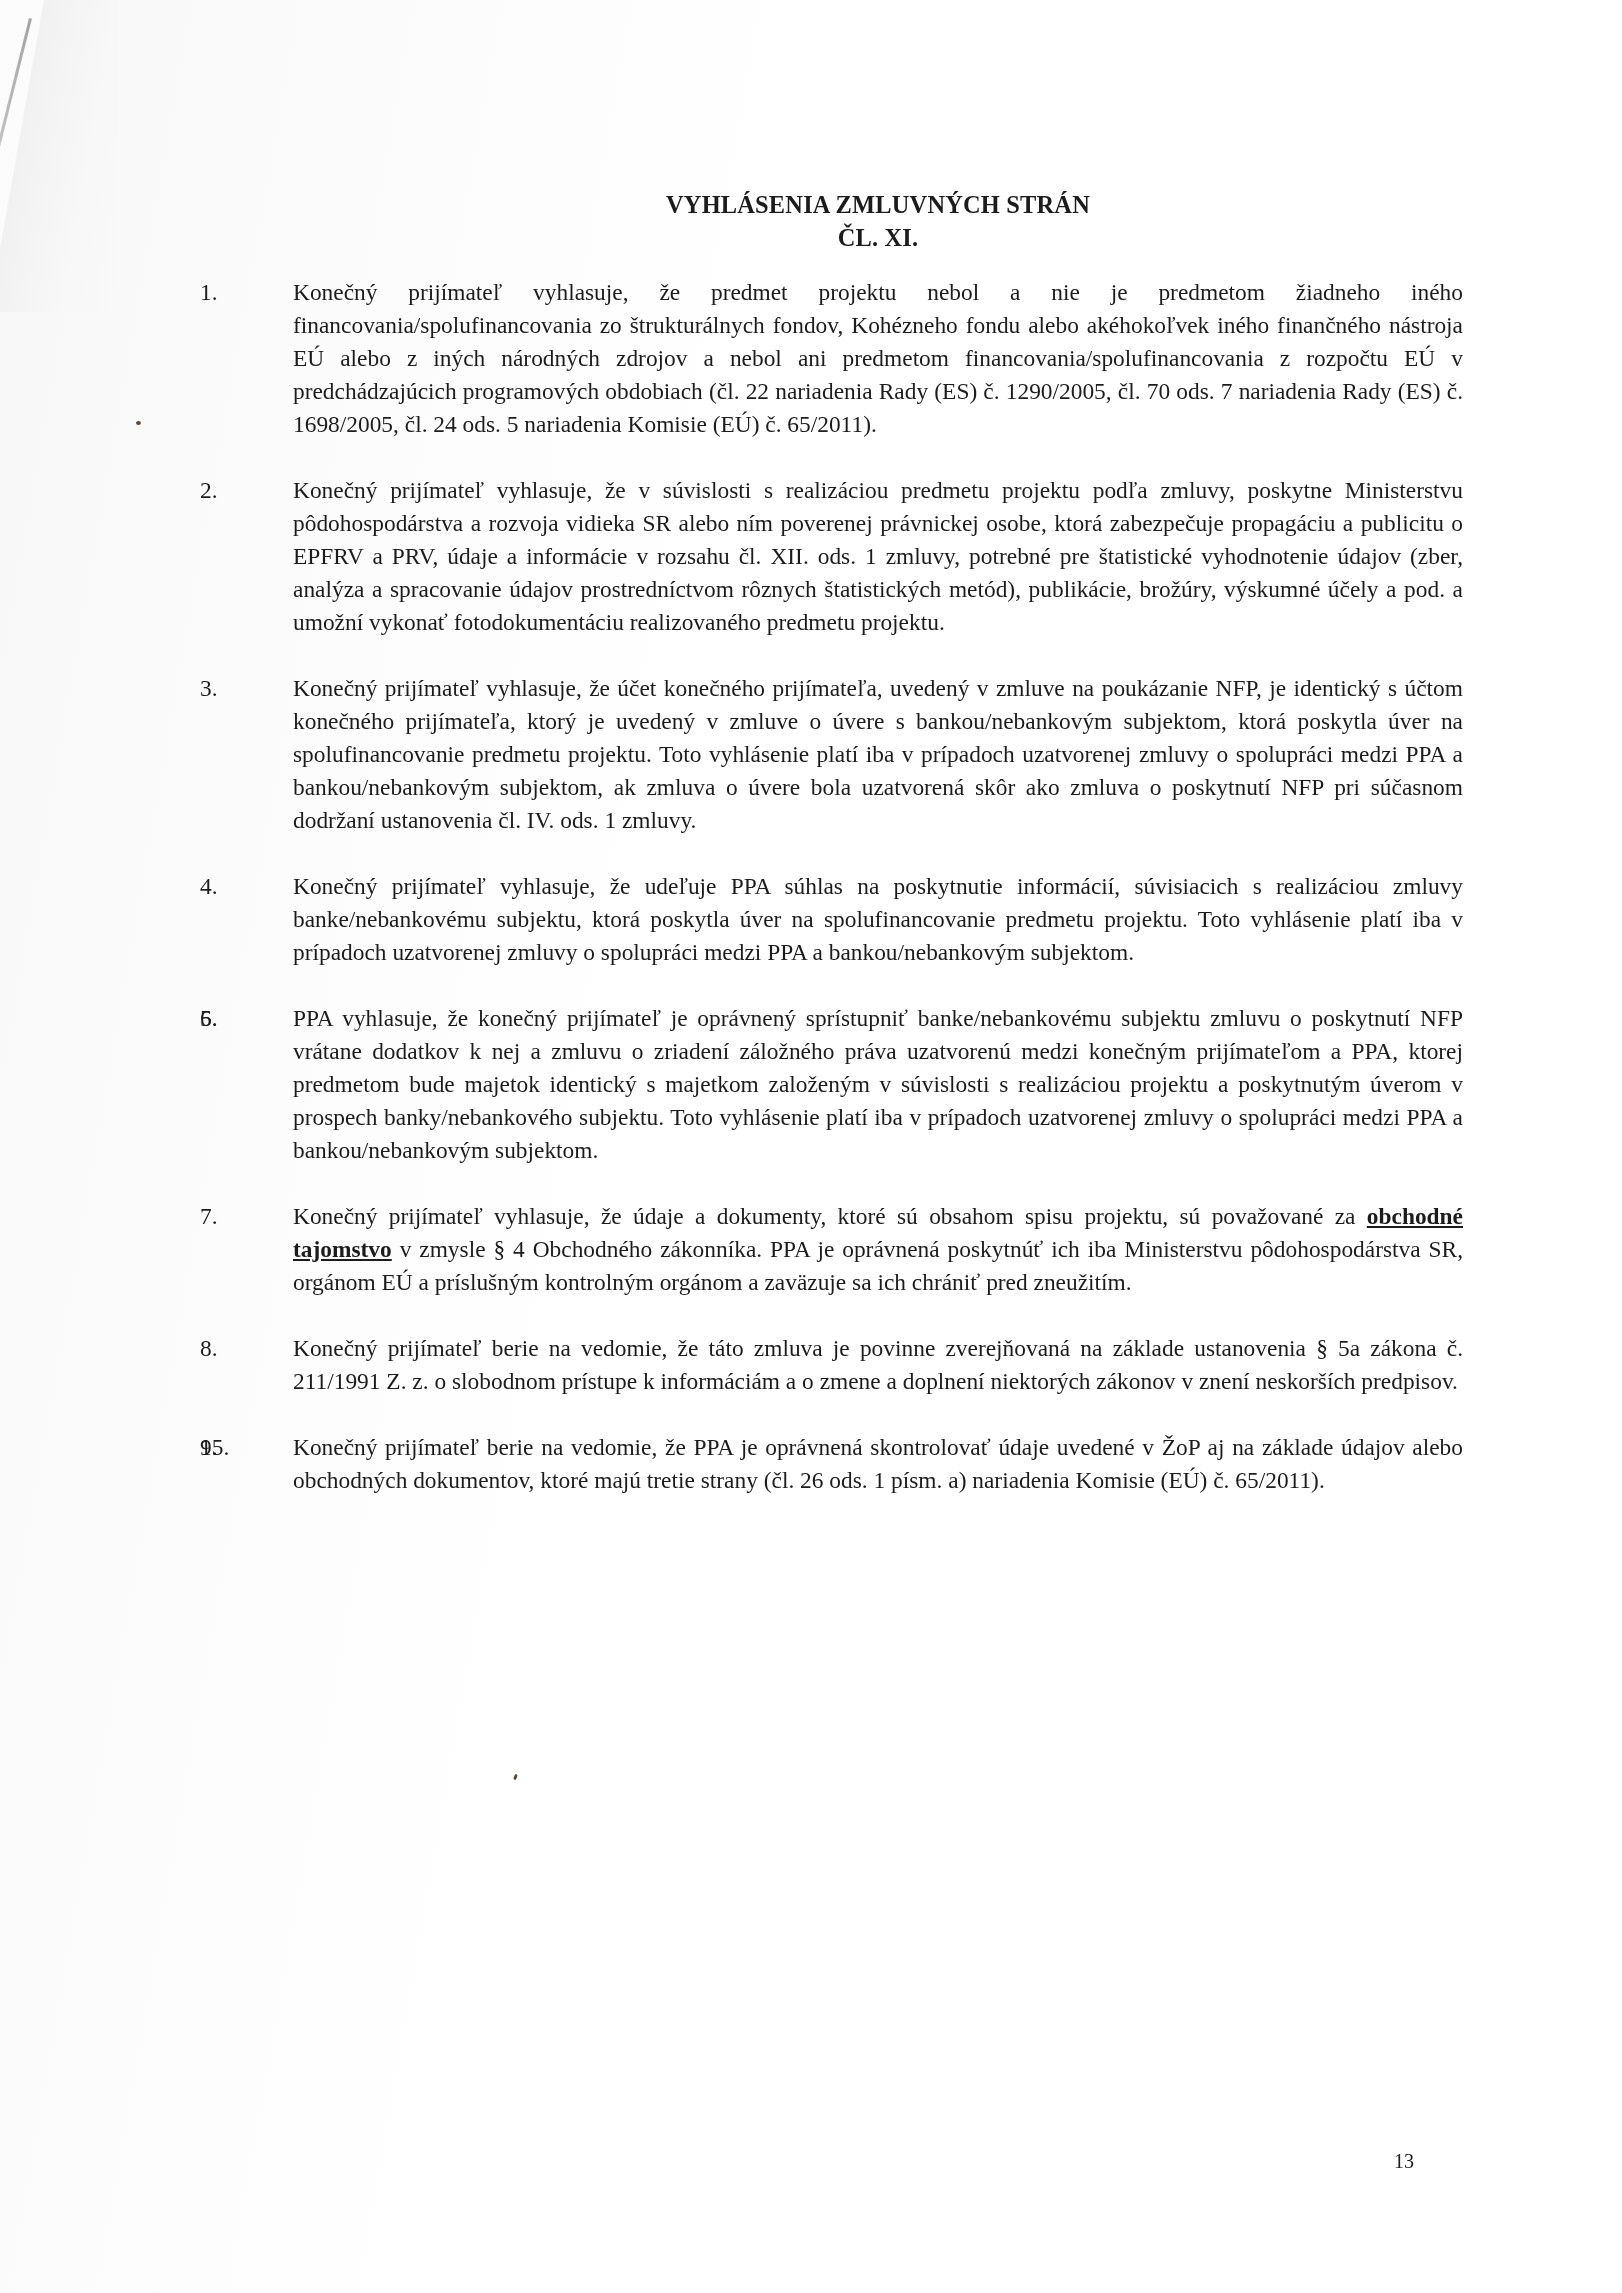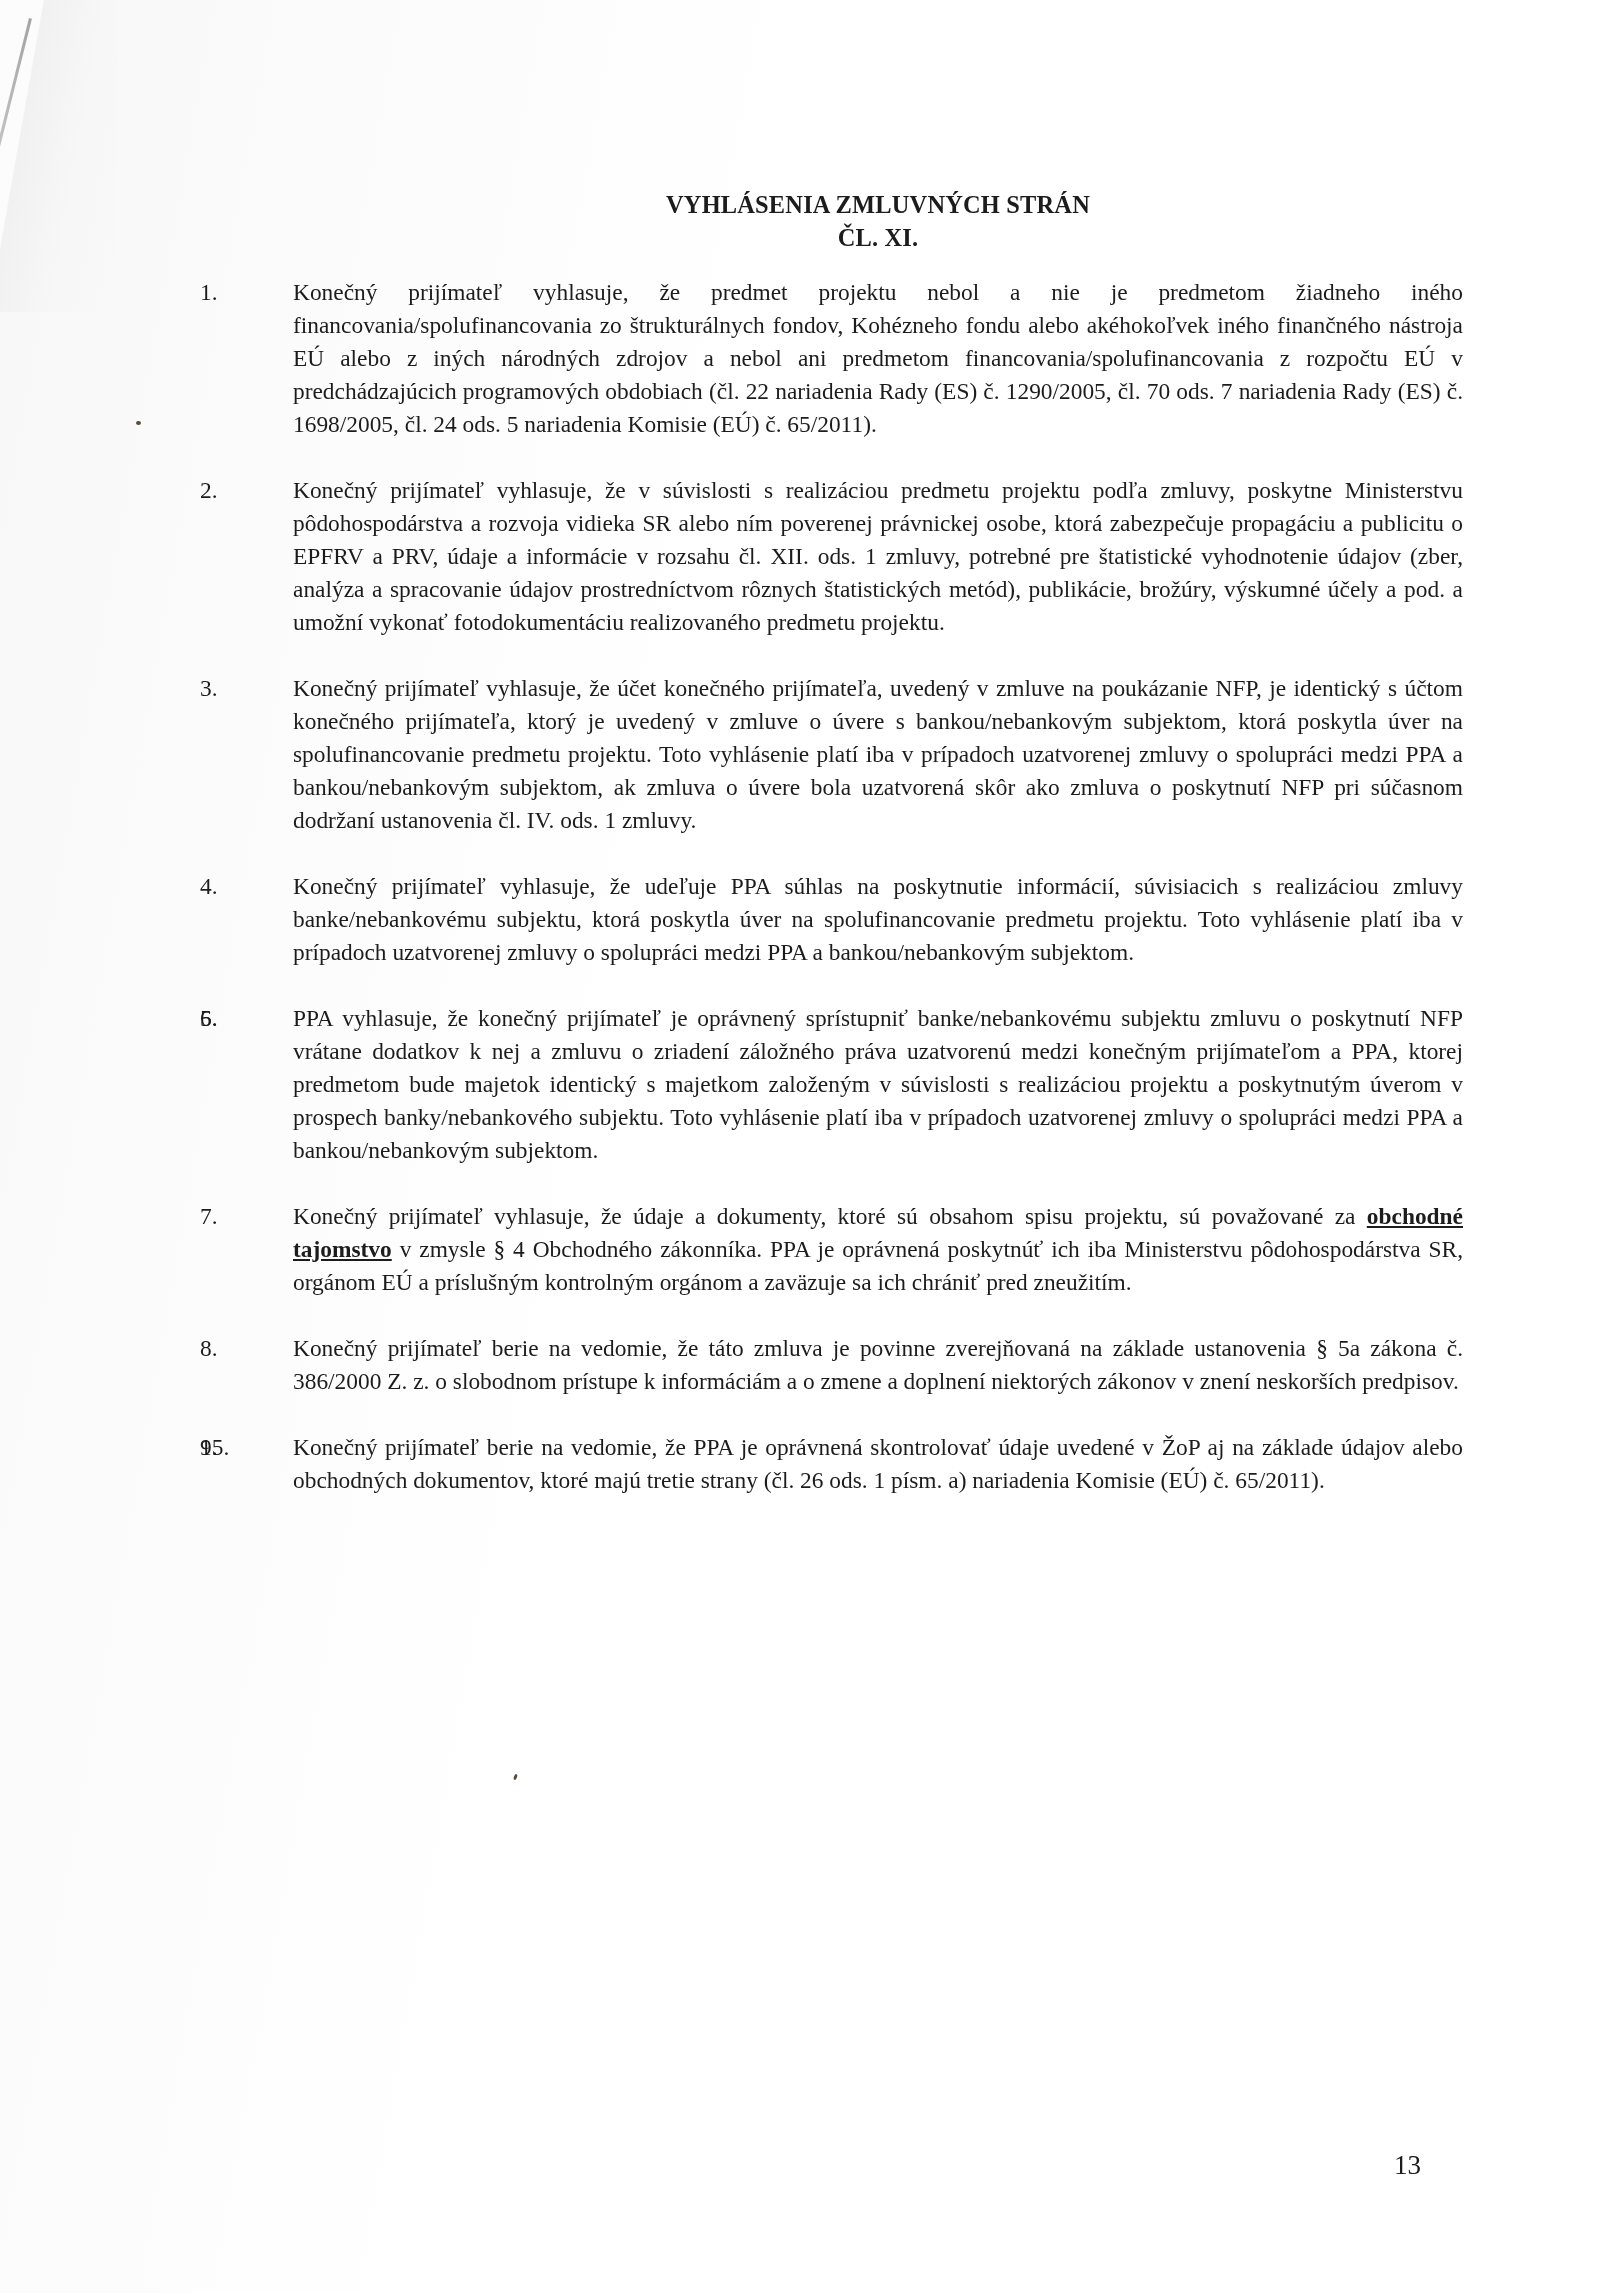--- a/index.html
+++ b/index.html
@@ -35,21 +35,21 @@
   ol.items { list-style: none; margin: 21.5px 0 0 0; padding: 0; }
   .item {
     position: relative; padding-left: 93px; font-size: 23.4px; line-height: 33px;
     text-align: justify; margin-bottom: 33px;
   }
   .item .num {
     position: absolute; left: 0; top: 0;
   }
   .item .text u.strong { font-weight: bold; text-decoration: underline; }
   .page-number {
-    position: absolute; left: 1394px; top: 2150px; font-size: 27px;
+    position: absolute; left: 1394px; top: 2150px; font-size: 20px;
   }
   .speck { position: absolute; background: #5a4a3a; border-radius: 50%; }
 </style>
 </head>
 <body>
 
 <div class="scan-shade"></div>
 <div class="fold-band"></div>
 <div class="fold-line"></div>
 <div class="speck" style="left:136px;top:421px;width:4.9px;height:3.9px;"></div>
@@ -84,21 +84,21 @@
     <li class="item">
       <span class="num">6.</span>
       <span class="text">PPA vyhlasuje, že konečný prijímateľ je oprávnený sprístupniť banke/nebankovému subjektu zmluvu o poskytnutí NFP vrátane dodatkov k nej a zmluvu o zriadení záložného práva uzatvorenú medzi konečným prijímateľom a PPA, ktorej predmetom bude majetok identický s majetkom založeným v súvislosti s realizáciou projektu a poskytnutým úverom v prospech banky/nebankového subjektu. Toto vyhlásenie platí iba v prípadoch uzatvorenej zmluvy o spolupráci medzi PPA a bankou/nebankovým subjektom.</span>
     </li>
     <li class="item">
       <span class="num">7.</span>
       <span class="text"><span>Konečný prijímateľ vyhlasuje, že údaje a dokumenty, ktoré sú obsahom spisu projektu, sú považované za </span><u class="strong">obchodné tajomstvo</u><span> v zmysle § 4 Obchodného zákonníka. PPA je oprávnená poskytnúť ich iba Ministerstvu pôdohospodárstva SR, orgánom EÚ a príslušným kontrolným orgánom a zaväzuje sa ich chrániť pred zneužitím.</span></span>
     </li>
     <li class="item">
       <span class="num">8.</span>
-      <span class="text">Konečný prijímateľ berie na vedomie, že táto zmluva je povinne zverejňovaná na základe ustanovenia § 5a zákona č. 386/2000 Z. z. o slobodnom prístupe k informáciám a o zmene a doplnení niektorých zákonov v znení neskorších predpisov.</span>
+      <span class="text">Konečný prijímateľ berie na vedomie, že táto zmluva je povinne zverejňovaná na základe ustanovenia § 5a zákona č. 211/1991 Z. z. o slobodnom prístupe k informáciám a o zmene a doplnení niektorých zákonov v znení neskorších predpisov.</span>
     </li>
     <li class="item">
       <span class="num">9.</span>
     </li>
     <li class="item">
       <span class="num">15.</span>
       <span class="text">Konečný prijímateľ berie na vedomie, že PPA je oprávnená skontrolovať údaje uvedené v ŽoP aj na základe údajov alebo obchodných dokumentov, ktoré majú tretie strany (čl. 26 ods. 1 písm. a) nariadenia Komisie (EÚ) č. 65/2011).</span>
     </li>
   </ol>
 </div>

